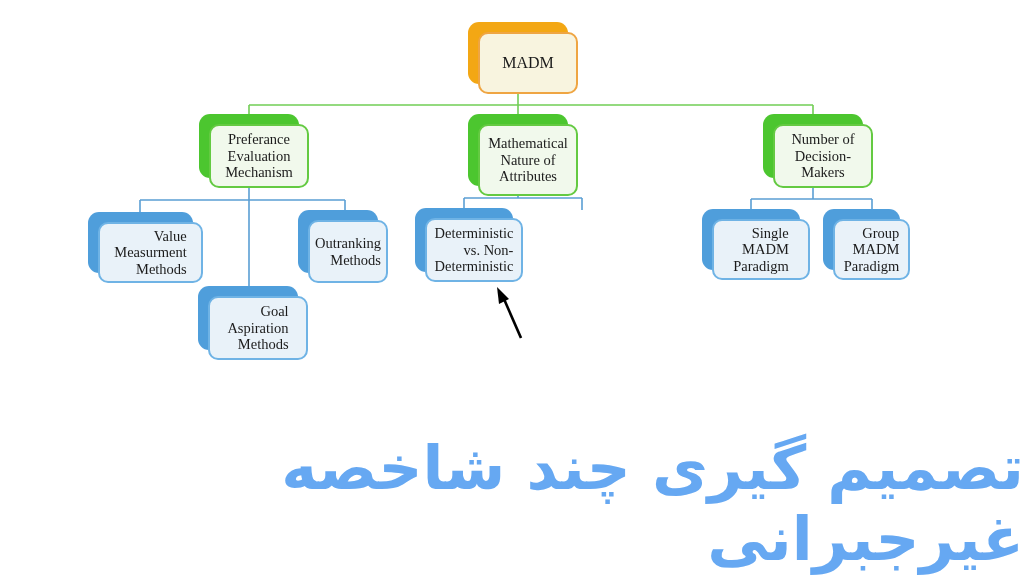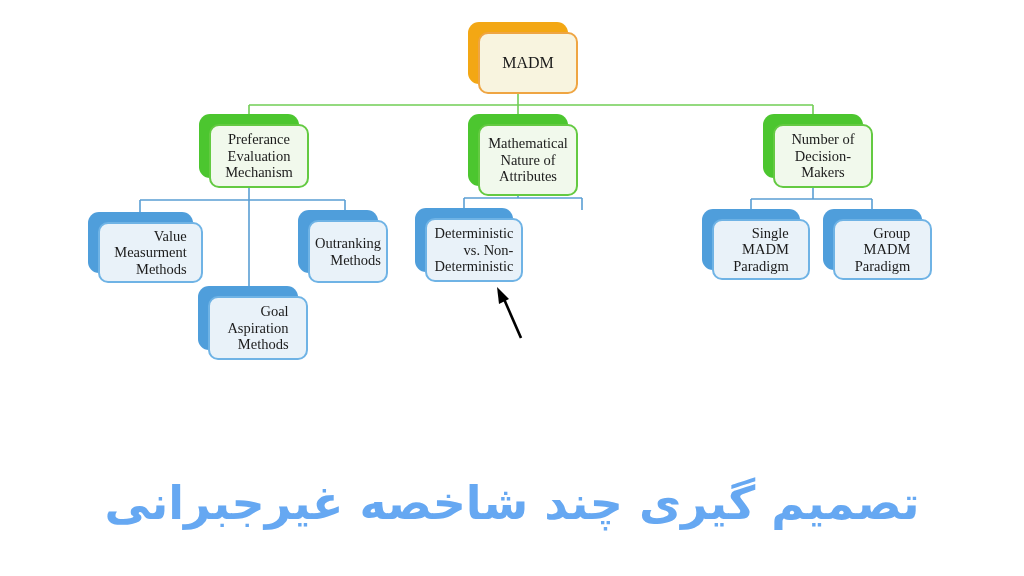--- a/index.html
+++ b/index.html
@@ -57,21 +57,21 @@
     position: absolute;
     left: 0; right: 0;
     top: 448px;
     height: 110px;
     display: flex;
     align-items: center;
     justify-content: center;
     z-index: 2;
     font-family: "DejaVu Sans", sans-serif;
     font-weight: bold;
-    font-size: 46px;
+    font-size: 61px;
     color: var(--caption, #66a8f2);
     direction: rtl;
   }
 </style>
 </head>
 <body>
 
 <div id="stage">
 
   <svg id="connector-layer" viewBox="0 0 1024 576" xmlns="http://www.w3.org/2000/svg">
@@ -157,21 +157,21 @@
 
   <div class="nodewrap blue" style="left:712px; top:219px; width:98px; height:61px;">
     <div class="shadow"></div>
     <div class="box">
       <span>Single
 MADM
 Paradigm</span>
     </div>
   </div>
 
-  <div class="nodewrap blue" style="left:833px; top:219px; width:99px; height:61px;">
+  <div class="nodewrap blue" style="left:833px; top:219px; width:77px; height:61px;">
     <div class="shadow"></div>
     <div class="box">
       <span>Group
 MADM
 Paradigm</span>
     </div>
   </div>
 
   <div id="caption">تصمیم گیری چند شاخصه غیرجبرانی</div>
 

